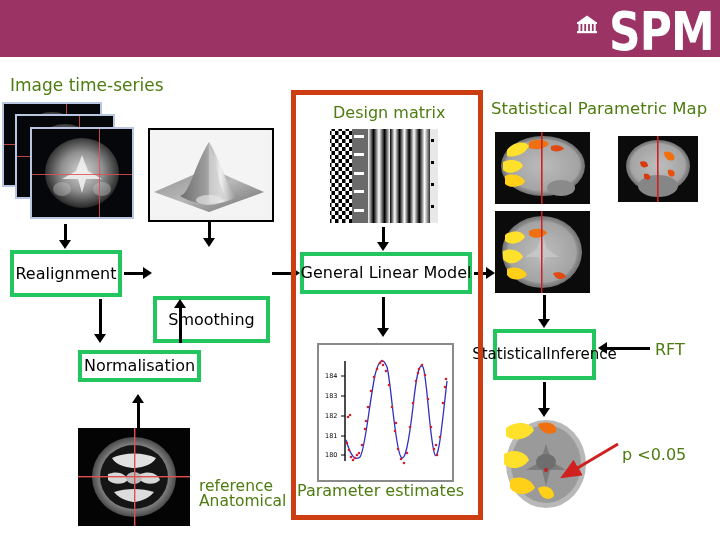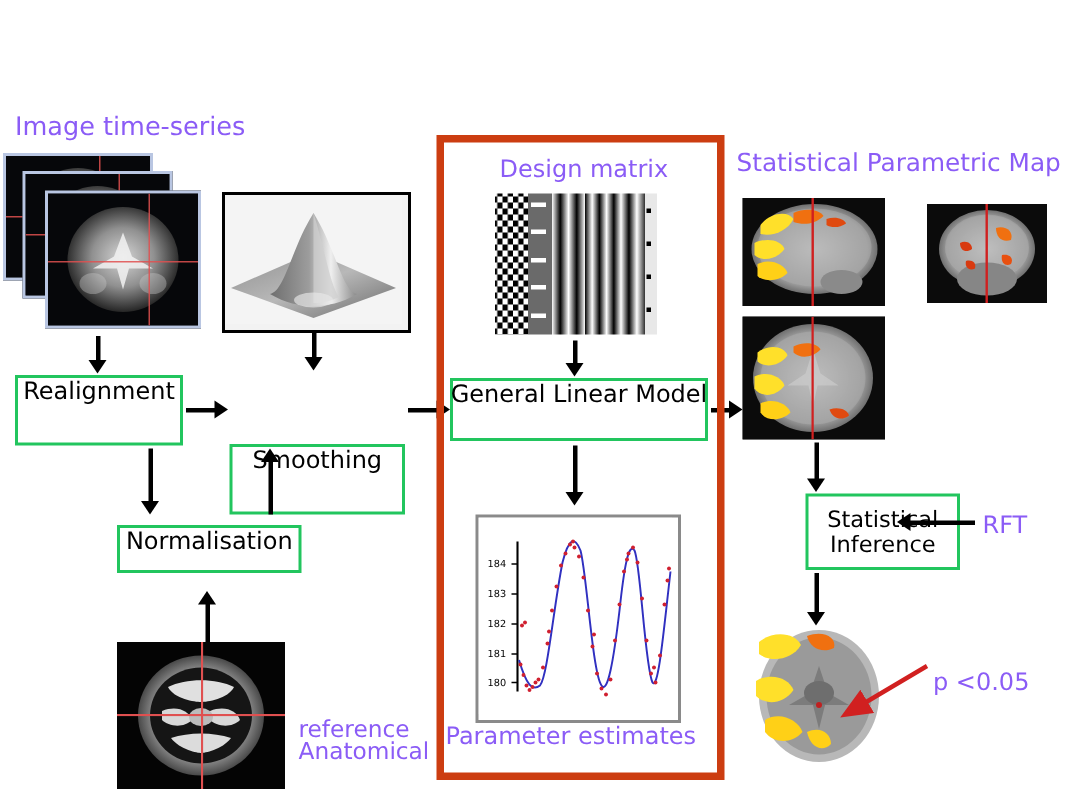--- a/index.html
+++ b/index.html
@@ -55,32 +55,33 @@
     letter-spacing: -1px;
     font-stretch: condensed;
     transform: scaleX(0.92);
     transform-origin: right bottom;
   }
 
   
   .lbl {
     position: absolute;
     font-family: "DejaVu Sans", sans-serif;
-    color: #8b5cf6;
+    color: #4d7c0f;
     white-space: nowrap;
     line-height: 1.12;
   }
 
   
   .pbox {
     position: absolute;
-    border: 2px solid #22c55e;
+    border: 4px solid #22c55e;
     background: #ffffff;
     box-sizing: border-box;
     display: flex;
+    align-items: center;
     justify-content: center;
     text-align: center;
   }
   .pbox span {
     font-family: "DejaVu Sans", sans-serif;
     color: #000;
     white-space: nowrap;
     line-height: 1.1;
   }
 
@@ -123,20 +124,37 @@
     background: #050608;
     overflow: hidden;
   }
   .crossh { position: absolute; background: #e05050; opacity: .85; }
 </style>
 </head>
 <body>
 
 <div id="slide">
 
+  <div class="banner">
+    <div class="logo-wrap">
+      <div class="logo-bldg">
+        <svg width="22" height="22" viewBox="0 0 22 22">
+          <rect x="1" y="17" width="20" height="2.2" fill="#ffffff"></rect>
+          <rect x="2.5" y="10" width="2" height="7" fill="#ffffff"></rect>
+          <rect x="6.3" y="10" width="2" height="7" fill="#ffffff"></rect>
+          <rect x="10.1" y="10" width="2" height="7" fill="#ffffff"></rect>
+          <rect x="13.9" y="10" width="2" height="7" fill="#ffffff"></rect>
+          <rect x="17.7" y="10" width="2" height="7" fill="#ffffff"></rect>
+          <rect x="1" y="8" width="20" height="2" fill="#ffffff"></rect>
+          <polygon points="11,1.5 20,8 2,8" fill="#ffffff"></polygon>
+        </svg>
+      </div>
+      <div class="logo-text">SPM</div>
+    </div>
+  </div>
 
   <div class="lbl" style="left:10px; top:76px; font-size:17px;">Image time-series</div>
 
 
   <div class="lbl" style="left:491px; top:100px; font-size:16.5px;">Statistical Parametric Map</div>
 
   <div class="lbl" style="left:333px; top:104px; font-size:16px;">Design matrix</div>
 
   <div class="lbl" style="left:199px; top:454px; font-size:15.5px;margin-top:39px;">Anatomical</div>
   <div class="lbl" style="left:199px; top:478px; font-size:15.5px;">reference</div>
@@ -461,21 +479,21 @@
   </div>
 
   <div class="pbox" style="left:300px; top:252px; width:172px; height:42px;">
     <span style="font-size:16px;">General Linear Model</span>
   </div>
 
   <div class="pbox" style="left:78px; top:350px; width:123px; height:32px;">
     <span style="font-size:16px;">Normalisation</span>
   </div>
 
-  <div class="pbox" style="left:493px; top:329px; width:103px; height:51px; flex-direction:column;margin-left:44px;">
+  <div class="pbox" style="left:493px; top:329px; width:103px; height:51px; flex-direction:row;">
     <span style="font-size:15px;">Statistical</span>
     <span style="font-size:15px;">Inference</span>
   </div>
 
   <div class="arw-v" style="left:64px; top:224px; height:17px;"></div>
   <div class="head head-d" style="left:59px; top:240px;"></div>
 
   <div class="arw-v" style="left:208px; top:220px; height:19px;"></div>
   <div class="head head-d" style="left:203px; top:238px;"></div>
 

